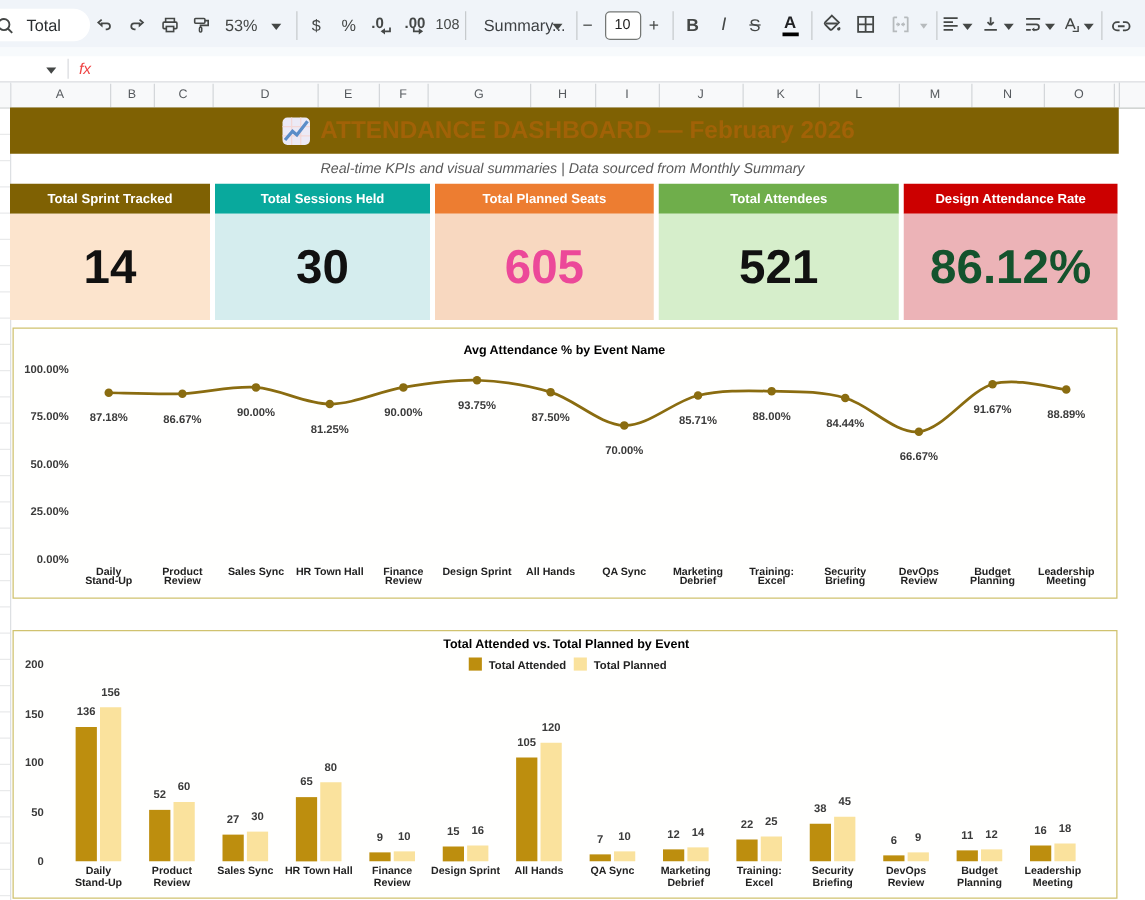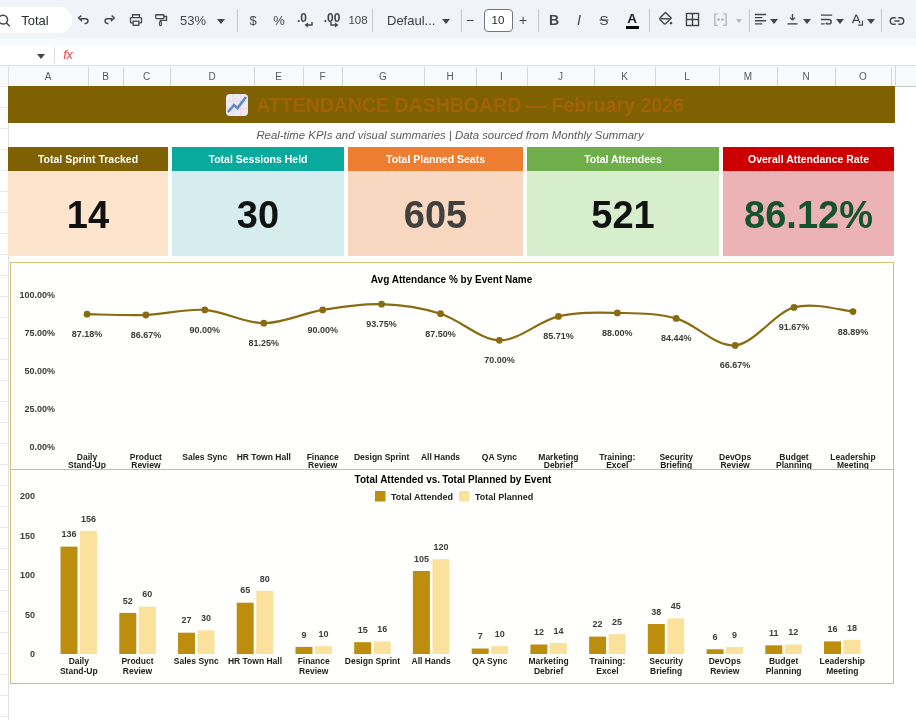--- a/index.html
+++ b/index.html
@@ -41,21 +41,21 @@
     <path d="M9 1v3H3" fill="none" stroke="#444746" stroke-width="1.4"></path>
     <path d="M5 1.5L1.5 4 5 6.5z" fill="#444746"></path>
   </svg>
 <div style="position:absolute;left:332px;top:18px;transform:translate(-50%,-50%);font-size:12px;color:#444746;font-weight:bold;font-style:normal;white-space:nowrap">.00</div>
 <svg style="position:absolute;left:330px;top:21px" width="10" height="8" viewBox="0 0 10 8">
     <path d="M1 1v3h6" fill="none" stroke="#444746" stroke-width="1.4"></path>
     <path d="M5 1.5L8.5 4 5 6.5z" fill="#444746"></path>
   </svg>
 <div style="position:absolute;left:358px;top:20px;transform:translate(-50%,-50%);font-size:11.5px;color:#444746;font-weight:normal;font-style:normal;white-space:nowrap">108</div>
 <div style="position:absolute;left:372px;top:9px;width:1px;height:23px;background:#c6cacd"></div>
-<div style="position:absolute;left:387px;top:20px;transform:translate(0,-50%);font-size:13px;color:#3d4043;font-weight:normal;font-style:normal;white-space:nowrap">Defaul...</div>
+<div style="position:absolute;left:387px;top:20px;transform:translate(0,-50%);font-size:13px;color:#3d4043;font-weight:normal;font-style:normal;white-space:nowrap">Summary...</div>
 <div style="position:absolute;left:442px;top:19px;width:0;height:0;border-left:4px solid transparent;border-right:4px solid transparent;border-top:5px solid #444746"></div>
 <div style="position:absolute;left:461px;top:9px;width:1px;height:23px;background:#c6cacd"></div>
 <div style="position:absolute;left:470px;top:20px;transform:translate(-50%,-50%);font-size:14px;color:#444746;font-weight:normal;font-style:normal;white-space:nowrap">−</div>
 <div style="position:absolute;left:484px;top:9px;width:27px;height:21px;border:1px solid #747775;border-radius:4px;background:#fff"></div>
 <div style="position:absolute;left:498px;top:20px;transform:translate(-50%,-50%);font-size:11.5px;color:#1f1f1f;font-weight:normal;font-style:normal;white-space:nowrap">10</div>
 <div style="position:absolute;left:523px;top:20px;transform:translate(-50%,-50%);font-size:14px;color:#444746;font-weight:normal;font-style:normal;white-space:nowrap">+</div>
 <div style="position:absolute;left:538px;top:9px;width:1px;height:23px;background:#c6cacd"></div>
 <div style="position:absolute;left:554px;top:20px;transform:translate(-50%,-50%);font-size:14px;color:#444746;font-weight:bold;font-style:normal;white-space:nowrap">B</div>
 <div style="position:absolute;left:579px;top:20px;transform:translate(-50%,-50%);font-size:14.5px;color:#444746;font-weight:normal;font-style:italic;white-space:nowrap">I</div>
 <div style="position:absolute;left:604px;top:20px;transform:translate(-50%,-50%);font-size:13.5px;color:#444746;font-weight:normal;font-style:normal;white-space:nowrap"><span style="text-decoration:line-through">S</span></div>
@@ -185,27 +185,27 @@
 <div style="position:absolute;left:88.0px;top:159px;transform:translate(-50%,-50%);font-size:10.5px;color:#ffffff;font-weight:bold;font-style:normal;white-space:nowrap">Total Sprint Tracked</div>
 <div style="position:absolute;left:8px;top:171px;width:160px;height:85px;background:#fce4cd"></div>
 <div style="position:absolute;left:88.0px;top:215px;transform:translate(-50%,-50%);font-size:38px;color:#111;font-weight:bold;font-style:normal;white-space:nowrap">14</div>
 <div style="position:absolute;left:172px;top:147px;width:172px;height:24px;background:#09a99d"></div>
 <div style="position:absolute;left:258.0px;top:159px;transform:translate(-50%,-50%);font-size:10.5px;color:#ffffff;font-weight:bold;font-style:normal;white-space:nowrap">Total Sessions Held</div>
 <div style="position:absolute;left:172px;top:171px;width:172px;height:85px;background:#d5edee"></div>
 <div style="position:absolute;left:258.0px;top:215px;transform:translate(-50%,-50%);font-size:38px;color:#111;font-weight:bold;font-style:normal;white-space:nowrap">30</div>
 <div style="position:absolute;left:348px;top:147px;width:175px;height:24px;background:#ed7d31"></div>
 <div style="position:absolute;left:435.5px;top:159px;transform:translate(-50%,-50%);font-size:10.5px;color:#ffffff;font-weight:bold;font-style:normal;white-space:nowrap">Total Planned Seats</div>
 <div style="position:absolute;left:348px;top:171px;width:175px;height:85px;background:#f8d8c0"></div>
-<div style="position:absolute;left:435.5px;top:215px;transform:translate(-50%,-50%);font-size:38px;color:#404040;font-weight:bold;font-style:normal;white-space:nowrap">605</div>
+<div style="position:absolute;left:435.5px;top:215px;transform:translate(-50%,-50%);font-size:38px;color:#ec4899;font-weight:bold;font-style:normal;white-space:nowrap">605</div>
 <div style="position:absolute;left:527px;top:147px;width:192px;height:24px;background:#6fae4b"></div>
 <div style="position:absolute;left:623.0px;top:159px;transform:translate(-50%,-50%);font-size:10.5px;color:#ffffff;font-weight:bold;font-style:normal;white-space:nowrap">Total Attendees</div>
 <div style="position:absolute;left:527px;top:171px;width:192px;height:85px;background:#d6eecb"></div>
 <div style="position:absolute;left:623.0px;top:215px;transform:translate(-50%,-50%);font-size:38px;color:#111;font-weight:bold;font-style:normal;white-space:nowrap">521</div>
 <div style="position:absolute;left:723px;top:147px;width:171px;height:24px;background:#cc0000"></div>
-<div style="position:absolute;left:808.5px;top:159px;transform:translate(-50%,-50%);font-size:10.5px;color:#ffffff;font-weight:bold;font-style:normal;white-space:nowrap">Overall Attendance Rate</div>
+<div style="position:absolute;left:808.5px;top:159px;transform:translate(-50%,-50%);font-size:10.5px;color:#ffffff;font-weight:bold;font-style:normal;white-space:nowrap">Design Attendance Rate</div>
 <div style="position:absolute;left:723px;top:171px;width:171px;height:85px;background:#ecb3b7"></div>
 <div style="position:absolute;left:808.5px;top:215px;transform:translate(-50%,-50%);font-size:38px;color:#14532d;font-weight:bold;font-style:normal;white-space:nowrap">86.12%</div>
 <div style="position:absolute;left:10px;top:262px;width:884px;height:217px;border:1px solid #d0c26f;background:#fffffe;box-sizing:border-box">
     <div style="position:absolute;left:-1px;top:-1px;width:884px;height:184px">
       <svg width="884" height="217" viewBox="0 0 884 217" style="position:absolute;left:0;top:0">
 <text x="441.5" y="21" text-anchor="middle" font-size="10" font-weight="bold" fill="#000">Avg Attendance % by Event Name</text>
 <text x="45" y="36" text-anchor="end" font-size="9" font-weight="bold" fill="#3b3b3b">100.00%</text>
 <text x="45" y="74" text-anchor="end" font-size="9" font-weight="bold" fill="#3b3b3b">75.00%</text>
 <text x="45" y="112" text-anchor="end" font-size="9" font-weight="bold" fill="#3b3b3b">50.00%</text>
 <text x="45" y="150" text-anchor="end" font-size="9" font-weight="bold" fill="#3b3b3b">25.00%</text>
@@ -258,21 +258,21 @@
 <text x="666.2" y="205.5" text-anchor="middle" font-size="8.5" font-weight="bold" fill="#222">Briefing</text>
 <text x="725.1" y="198" text-anchor="middle" font-size="8.5" font-weight="bold" fill="#222">DevOps</text>
 <text x="725.1" y="205.5" text-anchor="middle" font-size="8.5" font-weight="bold" fill="#222">Review</text>
 <text x="784.0" y="198" text-anchor="middle" font-size="8.5" font-weight="bold" fill="#222">Budget</text>
 <text x="784.0" y="205.5" text-anchor="middle" font-size="8.5" font-weight="bold" fill="#222">Planning</text>
 <text x="843.0" y="198" text-anchor="middle" font-size="8.5" font-weight="bold" fill="#222">Leadership</text>
 <text x="843.0" y="205.5" text-anchor="middle" font-size="8.5" font-weight="bold" fill="#222">Meeting</text>
 </svg>
     </div>
   </div>
-<div style="position:absolute;left:10px;top:469px;width:884px;height:215px;border:1px solid #d0c26f;background:#fffffe;box-sizing:border-box">
+<div style="position:absolute;left:10px;top:504px;width:884px;height:215px;border:1px solid #d0c26f;background:#fffffe;box-sizing:border-box">
     <div style="position:absolute;left:-1px;top:-1px;width:884px;height:215px">
       <svg width="884" height="215" viewBox="0 0 884 215" style="position:absolute;left:0;top:0">
 <text x="443" y="14" text-anchor="middle" font-size="10" font-weight="bold" fill="#000">Total Attended vs. Total Planned by Event</text>
 <rect x="365" y="22" width="10.5" height="10.5" fill="#bd8e0e"></rect>
 <text x="381" y="31" font-size="9" font-weight="bold" fill="#222">Total Attended</text>
 <rect x="449" y="22" width="10.5" height="10.5" fill="#fae29d"></rect>
 <text x="465" y="31" font-size="9" font-weight="bold" fill="#222">Total Planned</text>
 <text x="25" y="30" text-anchor="end" font-size="9" font-weight="bold" fill="#3b3b3b">200</text>
 <text x="25" y="70" text-anchor="end" font-size="9" font-weight="bold" fill="#3b3b3b">150</text>
 <text x="25" y="109" text-anchor="end" font-size="9" font-weight="bold" fill="#3b3b3b">100</text>

